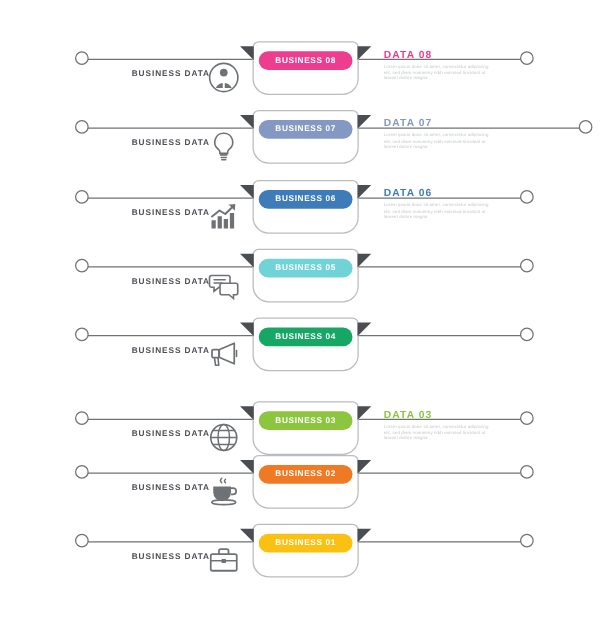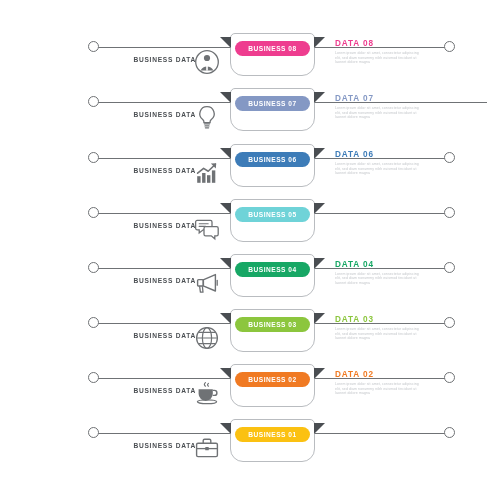--- a/index.html
+++ b/index.html
@@ -5,21 +5,21 @@
   html,body{margin:0;padding:0;}
   body{
     width:487px;height:500px;
     background:#ffffff;
     font-family:"Liberation Sans", sans-serif;
     overflow:hidden;
     position:relative;
   }
   .infographic{
     position:relative;
-    width:420px;height:500px;margin-left:28px;
+    width:420px;height:500px;
   }
   .row{
     position:absolute;
     left:0;
     width:487px;
     height:56px;
   }
   
   .line{
     position:absolute;
@@ -263,26 +263,22 @@
     </svg>
       </div>
 
     <div class="card">
       <span class="notch l"></span>
       <span class="notch r"></span>
     </div>
 
     <div class="pill" style="background: rgb(23, 167, 101);">BUSINESS 04</div>
 
-    <div class="right-txt">
-      <div class="data-title" style="color: rgb(23, 167, 101);">DATA 04</div>
-      <div class="data-body">Lorem ipsum dolor sit amet, consectetur adipiscing elit, sed diam nonummy nibh euismod tincidunt ut laoreet dolore magna</div>
-    </div>
-  </div>
-    <div class="row" style="top: 306px;">
+  </div>
+    <div class="row" style="top: 318px;">
     <div class="line"></div>
     <div class="dot left"></div>
     <div class="dot right"></div>
 
     <div class="biz-label">BUSINESS DATA</div>
 
     <div class="icon-box">
         <svg viewBox="0 0 26 26">
       <circle cx="13" cy="13" r="10.4" fill="none" stroke="#6f7275" stroke-width="1.3"></circle>
       <ellipse cx="13" cy="13" rx="4.6" ry="10.4" fill="none" stroke="#6f7275" stroke-width="1.2"></ellipse>
@@ -318,24 +314,20 @@
     </svg>
       </div>
 
     <div class="card">
       <span class="notch l"></span>
       <span class="notch r"></span>
     </div>
 
     <div class="pill" style="background: rgb(240, 122, 35);">BUSINESS 02</div>
 
-    <div class="right-txt">
-      <div class="data-title" style="color: rgb(240, 122, 35);">DATA 02</div>
-      <div class="data-body">Lorem ipsum dolor sit amet, consectetur adipiscing elit, sed diam nonummy nibh euismod tincidunt ut laoreet dolore magna</div>
-    </div>
   </div>
     <div class="row" style="top: 416.4px;">
     <div class="line"></div>
     <div class="dot left"></div>
     <div class="dot right"></div>
 
     <div class="biz-label">BUSINESS DATA</div>
 
     <div class="icon-box">
         <svg viewBox="0 0 26 26">

